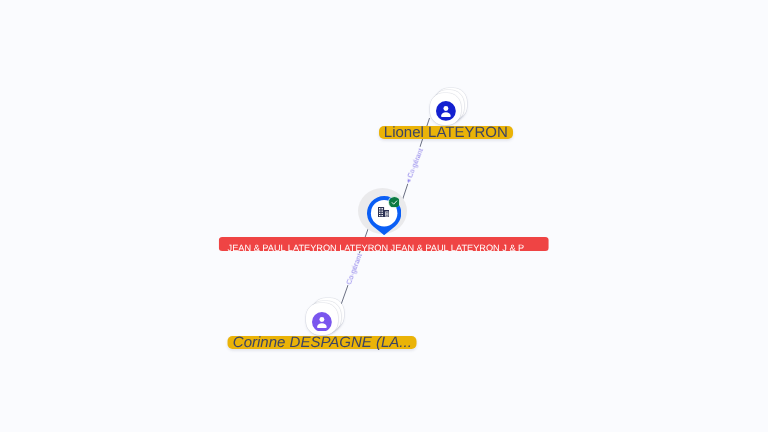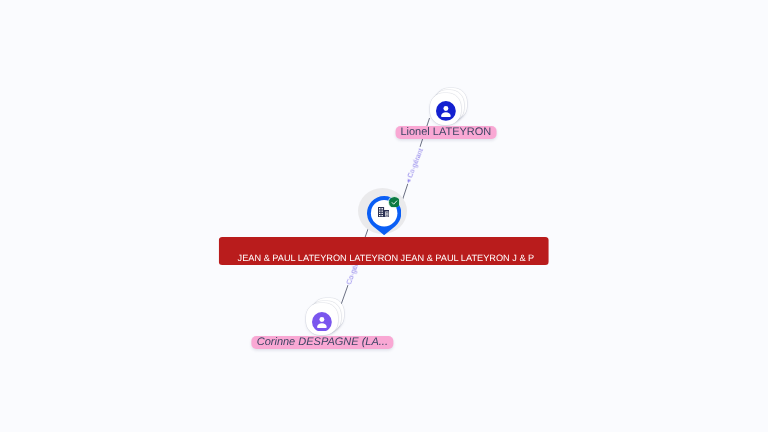--- a/index.html
+++ b/index.html
@@ -20,26 +20,26 @@
   .avatar{position:absolute;width:19.8px;height:19.8px;left:-9.9px;top:-9.9px;}
   svg{display:block;}
   .avatar svg{display:block;}
 
   .halo{position:absolute;left:-25.6px;top:-24.7px;width:49px;height:46px;border-radius:50%;
         background:#ebebed;}
   .pin{position:absolute;left:-17px;top:-16.3px;width:34.3px;height:39.2px;}
   .badge{position:absolute;left:4.73px;top:-15.85px;width:10.9px;height:10.9px;
          border-radius:50%;box-shadow:0 0 0 1.1px rgba(205,240,215,.85);}
 
-  .lbl{position:absolute;white-space:nowrap;font-size:11px;line-height:13.4px;
-       color:#3d4463;background:#f9a8d4;border-radius:5px;padding:0 5px;
+  .lbl{position:absolute;white-space:nowrap;font-size:15px;line-height:13.4px;
+       color:#3d4463;background:#eab308;border-radius:5px;padding:0 5px;
        box-shadow:0 1.5px 3px rgba(40,50,90,.13);transform:translateX(-50%);
        letter-spacing:0;}
-  .lbl.company{background:#b91c1c;color:#fff;font-weight:400;font-size:9.2px;
-       padding:14px;border-radius:3.5px;box-shadow:none;letter-spacing:0;
+  .lbl.company{background:#ef4444;color:#fff;font-weight:400;font-size:9.2px;
+       padding:4px;border-radius:3.5px;box-shadow:none;letter-spacing:0;
        width:330.5px;height:14.1px;line-height:14.1px;text-indent:5px;
        box-sizing:border-box;}
 
   .elabel{position:absolute;font-size:7px;color:#8678e8;white-space:nowrap;
        transform-origin:50% 50%;letter-spacing:0;line-height:9px;
        background:#fafbfe;padding:0 1px;}
 </style>
 </head>
 <body style="background: rgb(250, 251, 254);">
 

